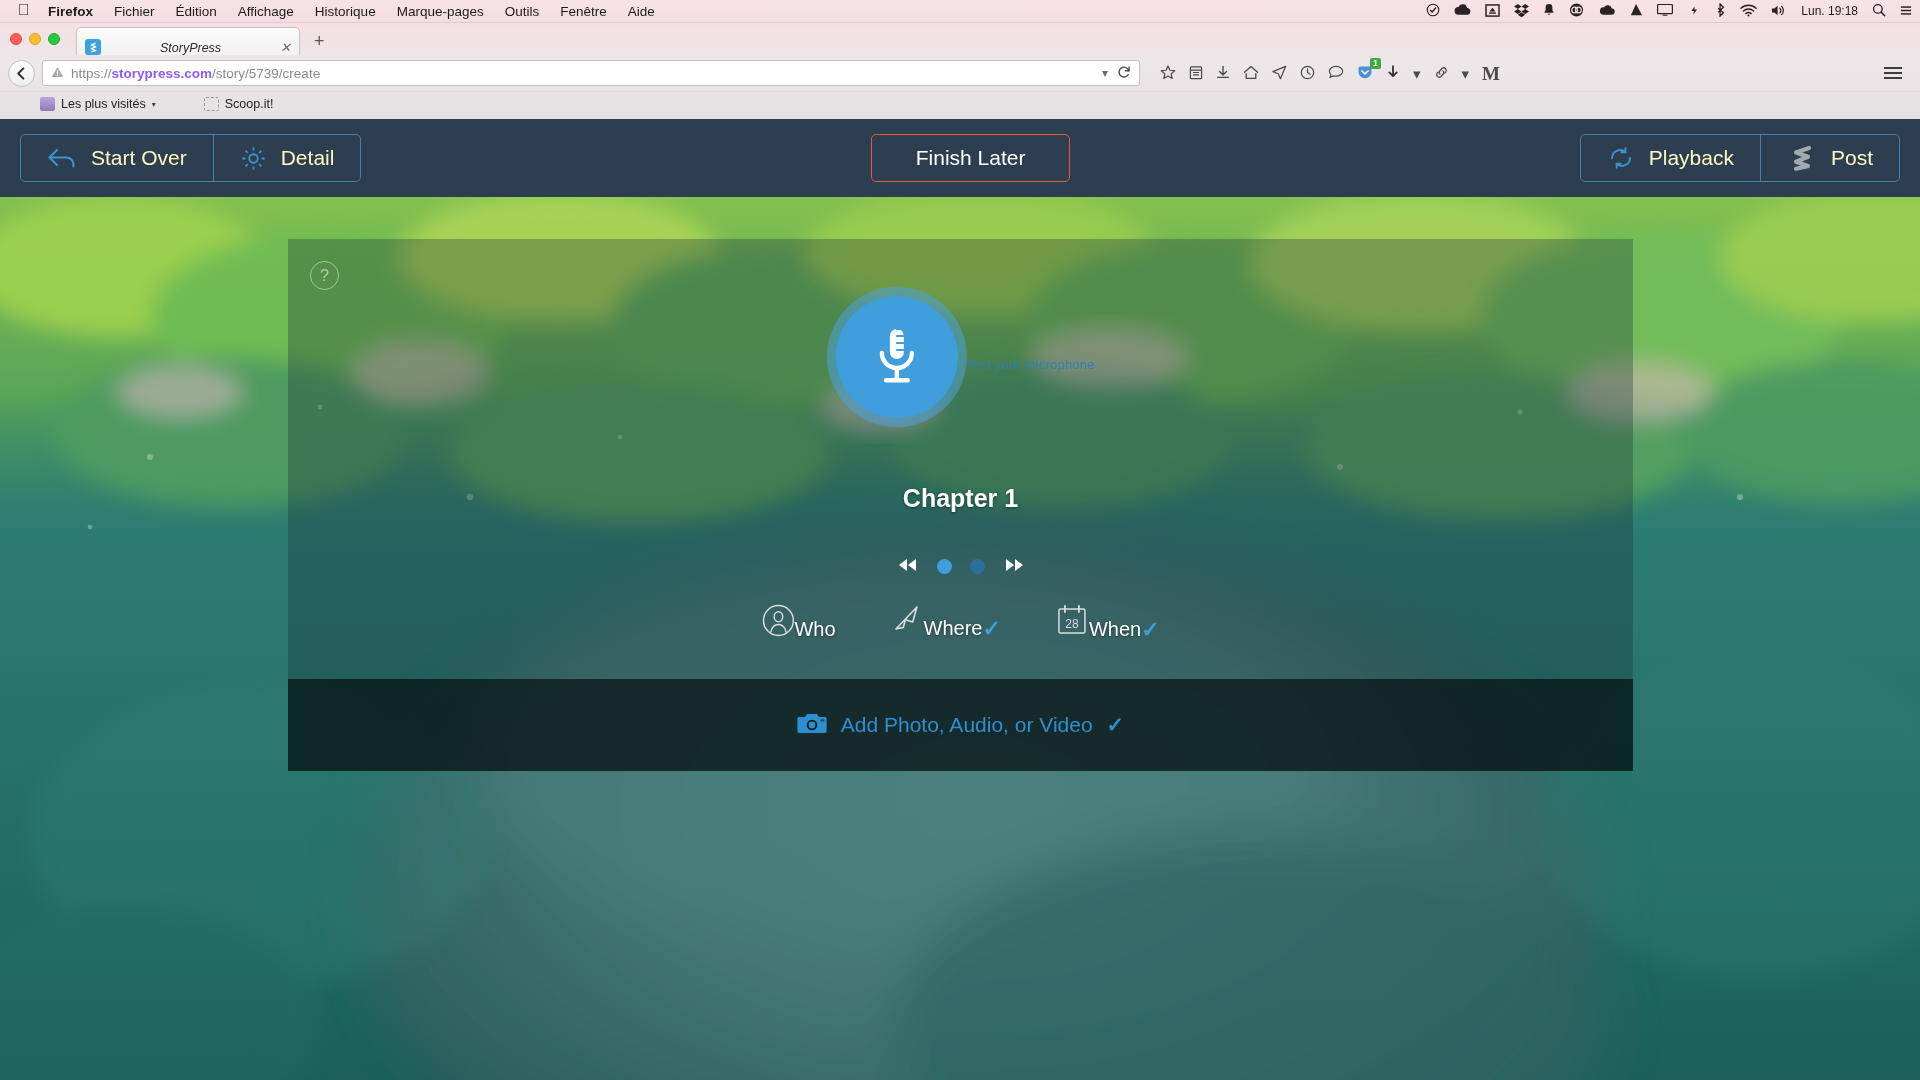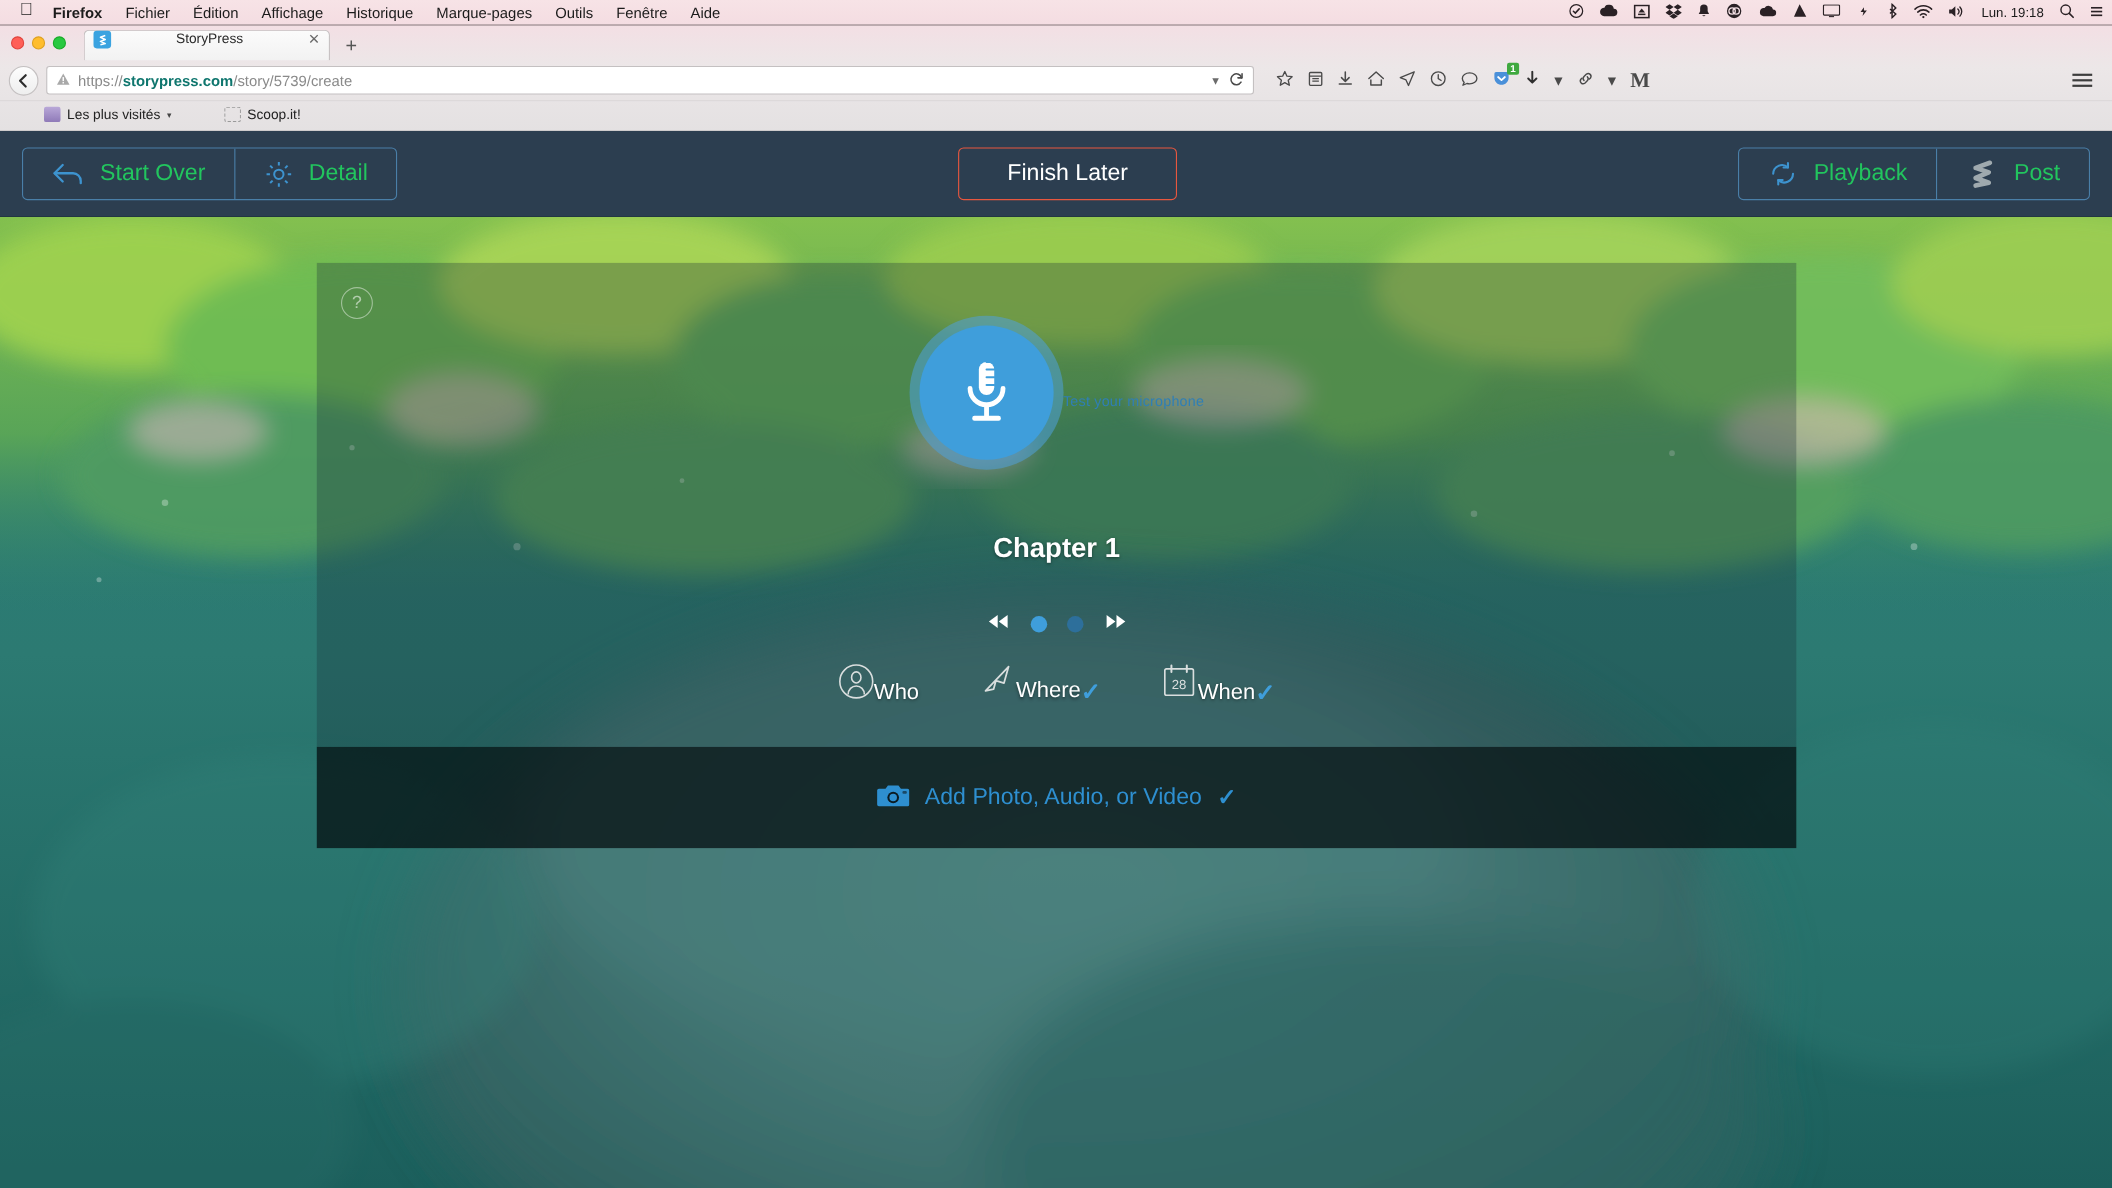--- a/index.html
+++ b/index.html
@@ -58,22 +58,23 @@
   .l-red{background:#ff5f57;border:1px solid #e0443e;}
   .l-yellow{background:#ffbd2e;border:1px solid #dea123;}
   .l-green{background:#28c940;border:1px solid #1aab29;}
 
   .tab {
     margin-left: 70px;
     width: 224px; height: 28px;
     background: linear-gradient(to bottom,#fbfbfb,#f2f2f2);
     border: 1px solid #c7c2c3; border-bottom: none;
     border-radius: 5px 5px 0 0;
-    display: flex; align-items: flex-start; padding: 0 8px;
+    display: flex; align-items: flex-end; padding: 0 8px;
     position: relative;
+    font-style: italic;
   }
   .tab .favicon {
     width: 16px; height: 16px; border-radius: 3px;
     background: #3ba3e0; flex: 0 0 auto;
     display:flex;align-items:center;justify-content:center;
   }
   .tab .tabtitle {
     flex: 1; text-align: center; font-size: 12.5px; color: #2a2a2a;
     overflow: hidden; white-space: nowrap;
   }
@@ -91,21 +92,21 @@
     display: flex; align-items: center; justify-content: center;
     font-size: 15px; color: #333; cursor:pointer;
   }
   .urlbar {
     flex: 0 0 1098px; height: 26px;
     background: #fff; border: 1px solid #c4c0c1; border-radius: 3px;
     display: flex; align-items: center; padding: 0 8px; gap: 7px;
   }
   .urlbar .shield { font-size: 13px; color: #909090; }
   .urltext { font-size: 13.5px; color: #8a8a8a; white-space: nowrap; }
-  .urltext b { color: #0f766e; font-weight: bold; }
+  .urltext b { color: #8b5cf6; font-weight: bold; }
   .urlbar .right-icons { margin-left:auto; display:flex; align-items:center; gap:9px;}
   .urlbar .right-icons span { font-size: 12px; color: #6c6c6c; cursor:pointer;}
 
   .searchbar {
     flex: 0 0 325px; height: 26px; margin-left: 14px;
     background: #fff; border: 1px solid #c4c0c1; border-radius: 3px;
     display: flex; align-items: center; padding: 0 9px; gap: 8px;
   }
   .searchbar .sglass { font-size: 12px; color: #8d8d8d; }
   .searchbar input {
@@ -149,21 +150,21 @@
     display: flex; align-items: center;
   }
   .btngroup {
     display: flex; align-items: center;
     border: 1px solid #4a7fa8; border-radius: 5px;
     height: 48px; overflow: hidden;
   }
   .btngroup.left { margin-left: 20px; }
   .tbtn {
     height: 100%; display: flex; align-items: center; gap: 14px;
-    padding: 0 26px; color: #22c55e; font-size: 21px; cursor: pointer;
+    padding: 0 26px; color: #fef9c3; font-size: 21px; cursor: pointer;
     white-space: nowrap;
   }
   .tbtn + .tbtn { border-left: 1px solid #4a7fa8; }
   .tbtn .ico { display:flex; align-items:center; justify-content:center; }
   .finish-later {
     margin: 0 auto;
     border: 1px solid #e8573f; border-radius: 5px;
     height: 48px; display:flex; align-items:center; justify-content:center;
     padding: 0 44px; color:#fff; font-size: 21px; cursor:pointer;
     white-space: nowrap;

